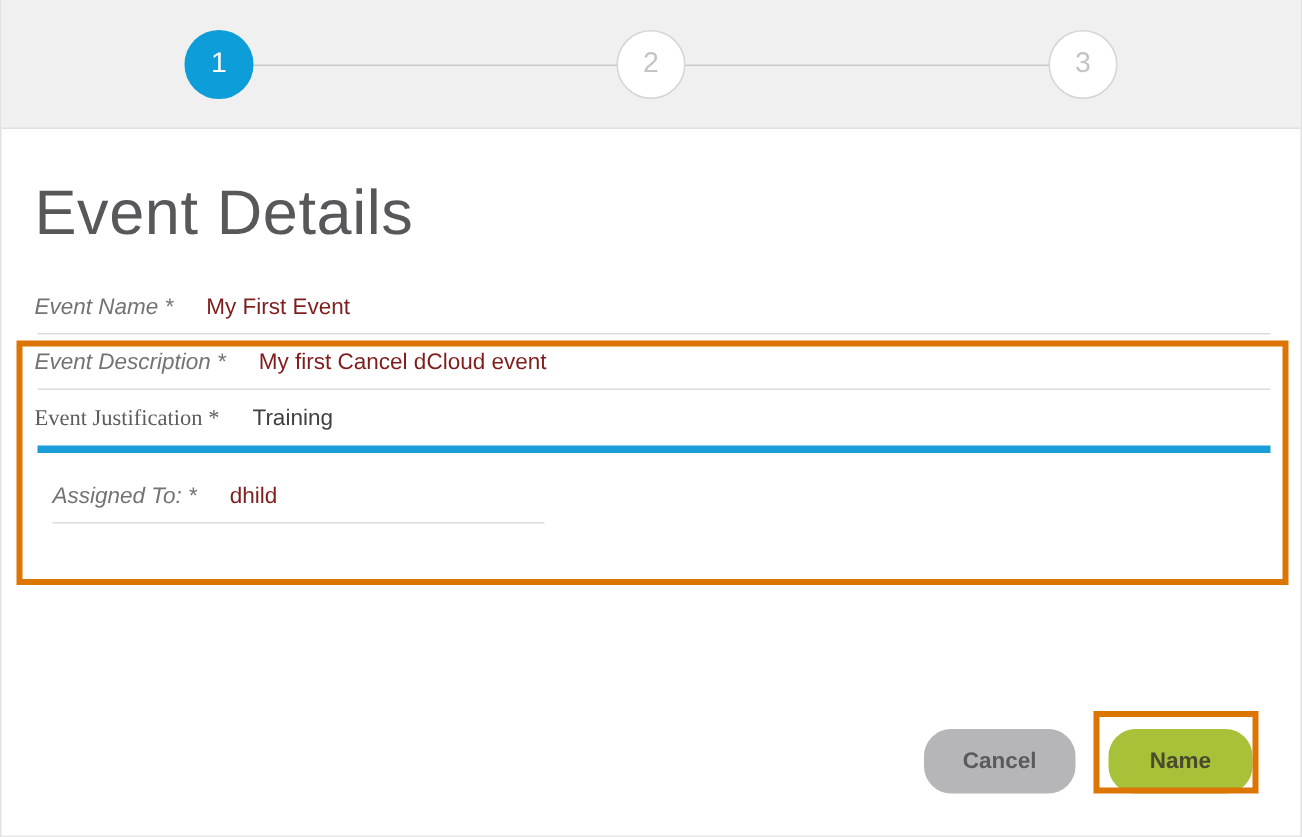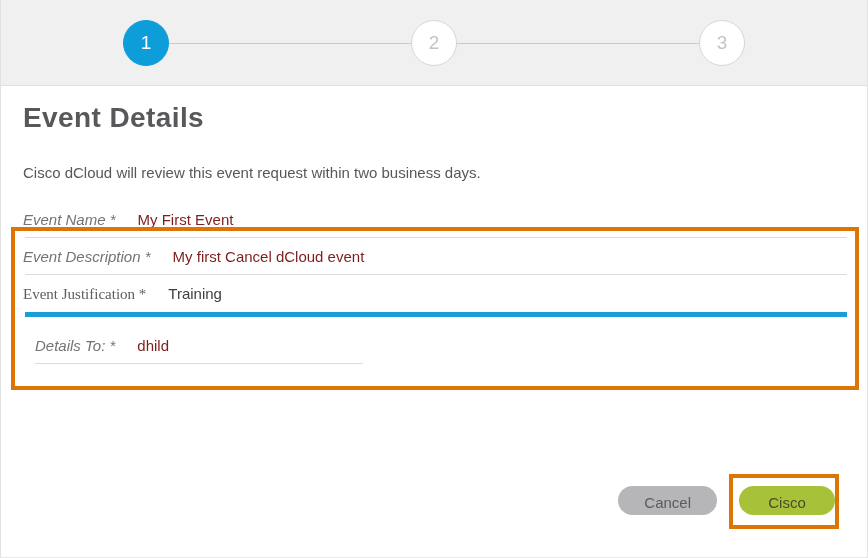--- a/index.html
+++ b/index.html
@@ -74,23 +74,23 @@
     border: 1px solid #d5d5d5;
   }
 
   
   .content {
     position: relative;
     padding: 0 22px;
   }
   .page-title {
     margin: 0;
-    padding-top: 16px;
-    font-size: 28px;
-    font-weight: 700;
+    padding-top: 32px;
+    font-size: 42px;
+    font-weight: 400;
     color: #58585b;
     letter-spacing: 0.4px;
   }
   .intro {
     margin: 0;
     padding-top: 30px;
     font-size: 15px;
     color: #58585b;
   }
 
@@ -166,24 +166,25 @@
     display: flex;
     gap: 22px;
     align-items: center;
   }
   .btn {
     border: none;
     border-radius: 18px;
     font-family: "Liberation Sans", sans-serif;
     font-size: 15px;
     padding: 0 26px;
-    height: 29px;
+    height: 43px;
     line-height: 33px;
     cursor: pointer;
     white-space: nowrap;
+    font-weight: bold;
   }
   .btn-cancel {
     background: #b6b6b8;
     color: #5b5b5e;
     min-width: 96px;
   }
   .btn-next {
     background: #a7c139;
     color: #494a2e;
     min-width: 96px;
@@ -206,21 +207,20 @@
       <div class="step inactive">
         <span>3</span>
       </div>
     </div>
   </div>
 
   <div class="content">
 
     <h1 class="page-title">Event Details</h1>
 
-    <p class="intro">Cisco dCloud will review this event request within two business days.</p>
 
     <div class="form-area">
 
       <div class="field">
         <span class="field-label">Event Name *</span>
         <span class="field-value">My First Event</span>
       </div>
       <div class="field-underline full"></div>
 
       <div class="field">
@@ -229,29 +229,29 @@
       </div>
       <div class="field-underline full"></div>
 
       <div class="field">
         <span class="field-label plain">Event Justification *</span>
         <span class="field-value link">Training</span>
       </div>
       <div class="field-underline thick"></div>
 
       <div class="field pad-left" style="padding-top:20px;">
-        <span class="field-label">Details To: *</span>
+        <span class="field-label">Assigned To: *</span>
         <span class="field-value">dhild</span>
       </div>
       <div class="field-underline short" style="margin-left:12px;"></div>
 
     </div>
   </div>
 
   <div class="highlight-box"></div>
   <div class="highlight-box next-box"></div>
 
   <div class="button-row">
     <button class="btn btn-cancel">Cancel</button>
-    <button class="btn btn-next">Cisco</button>
+    <button class="btn btn-next">Name</button>
   </div>
 
 </div>
 
 </body></html>

